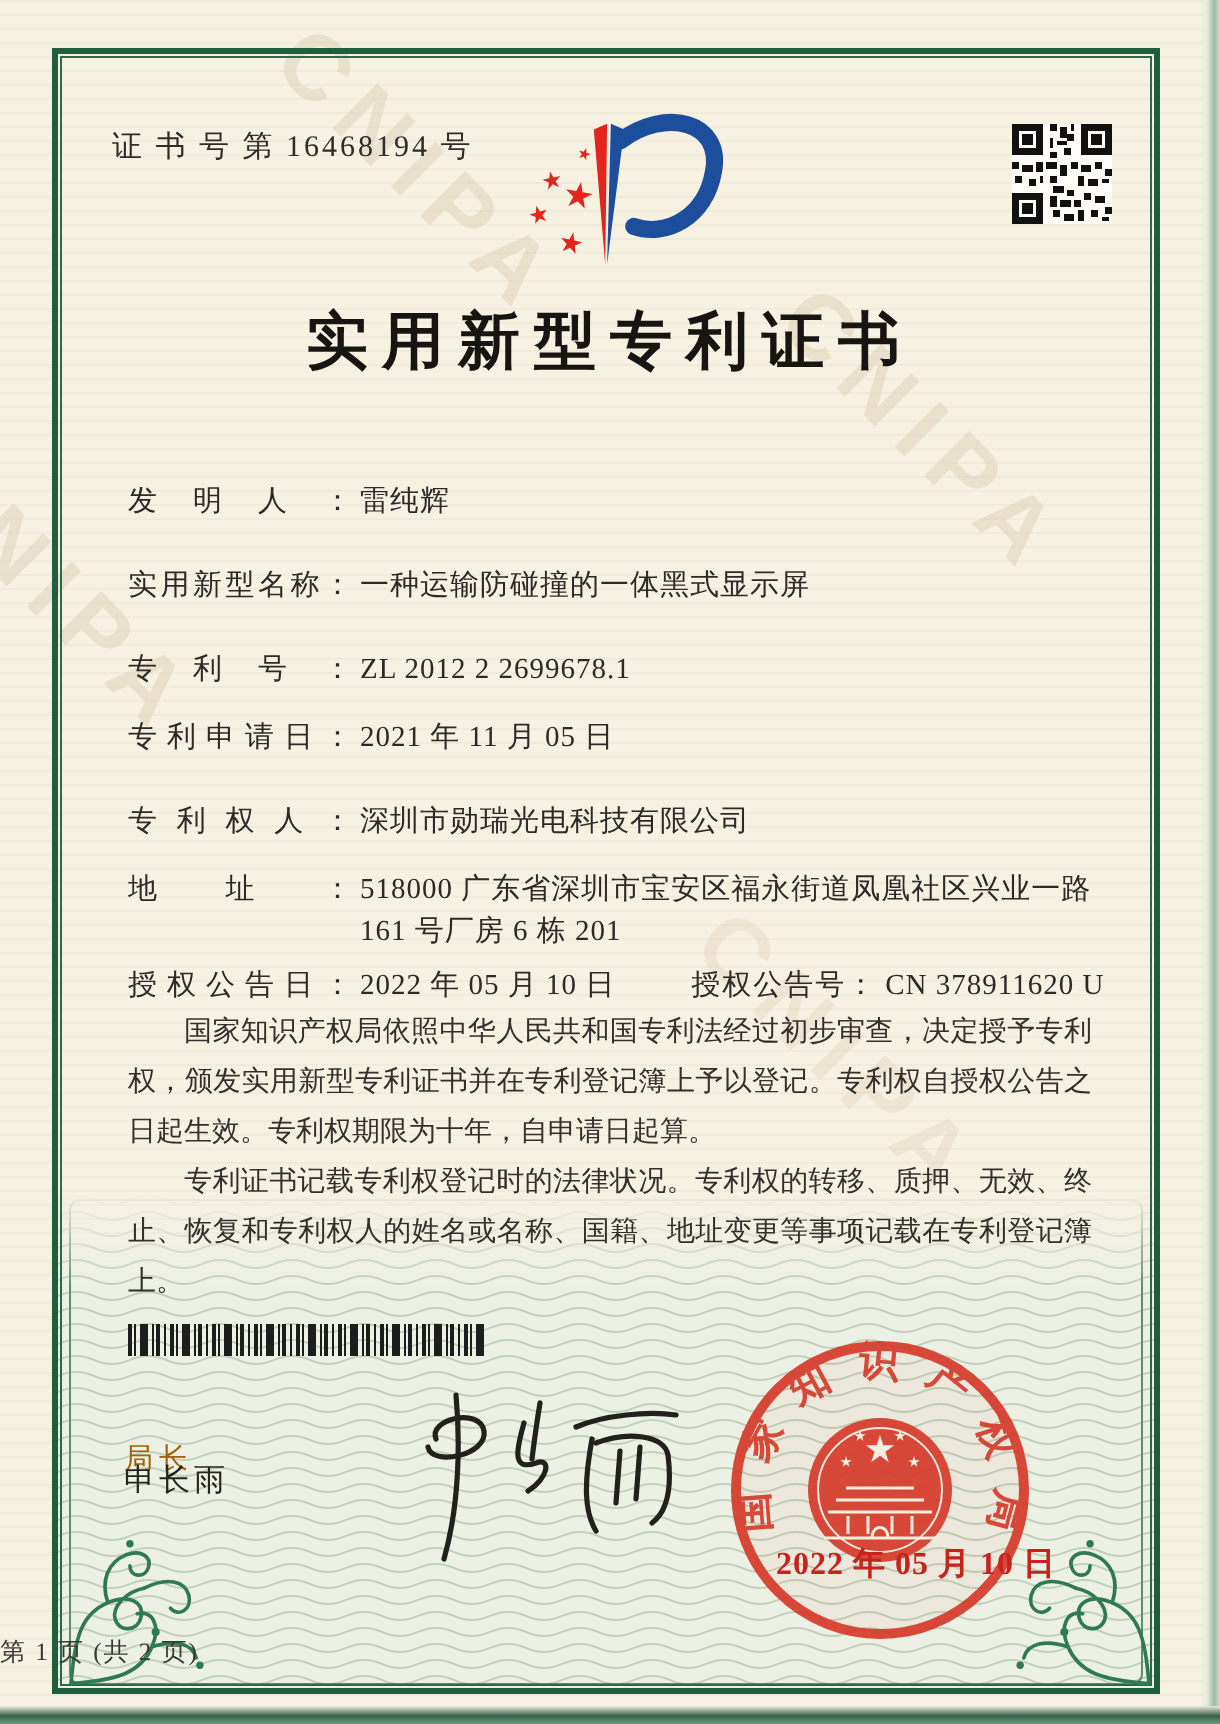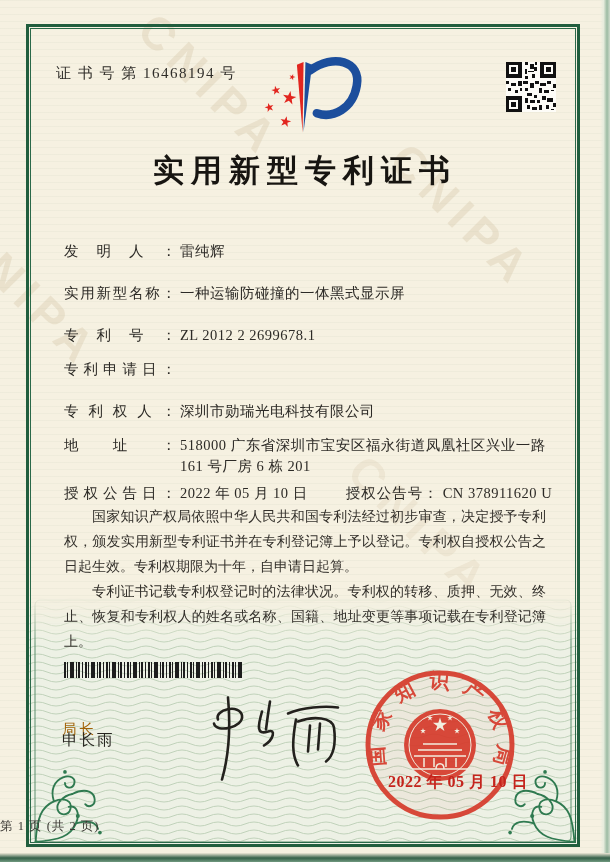--- a/index.html
+++ b/index.html
@@ -198,20 +198,21 @@
     <div class="row mb21">
       <span class="lbl">实用新型名称：</span>
       <span class="val">一种运输防碰撞的一体黑式显示屏</span>
     </div>
     <div class="row mb13">
       <span class="lbl">专利号：</span>
       <span class="val">ZL 2012 2 2699678.1</span>
     </div>
     <div class="row mb21">
       <span class="lbl">专利申请日：</span>
+      <span class="val">2021 年 11 月 05 日</span>
     </div>
     <div class="row mb13">
       <span class="lbl">专利权人：</span>
       <span class="val">深圳市勋瑞光电科技有限公司</span>
     </div>
     <div class="row mb6">
       <span class="lbl">地址：</span>
       <span class="val">518000 广东省深圳市宝安区福永街道凤凰社区兴业一路 161 号厂房 6 栋 201</span>
     </div>
     <div class="row">

